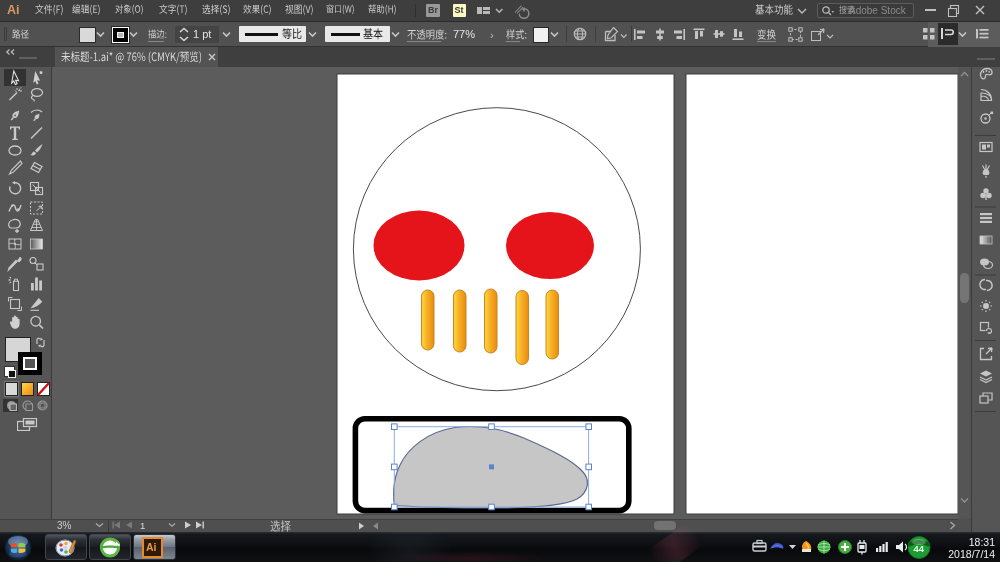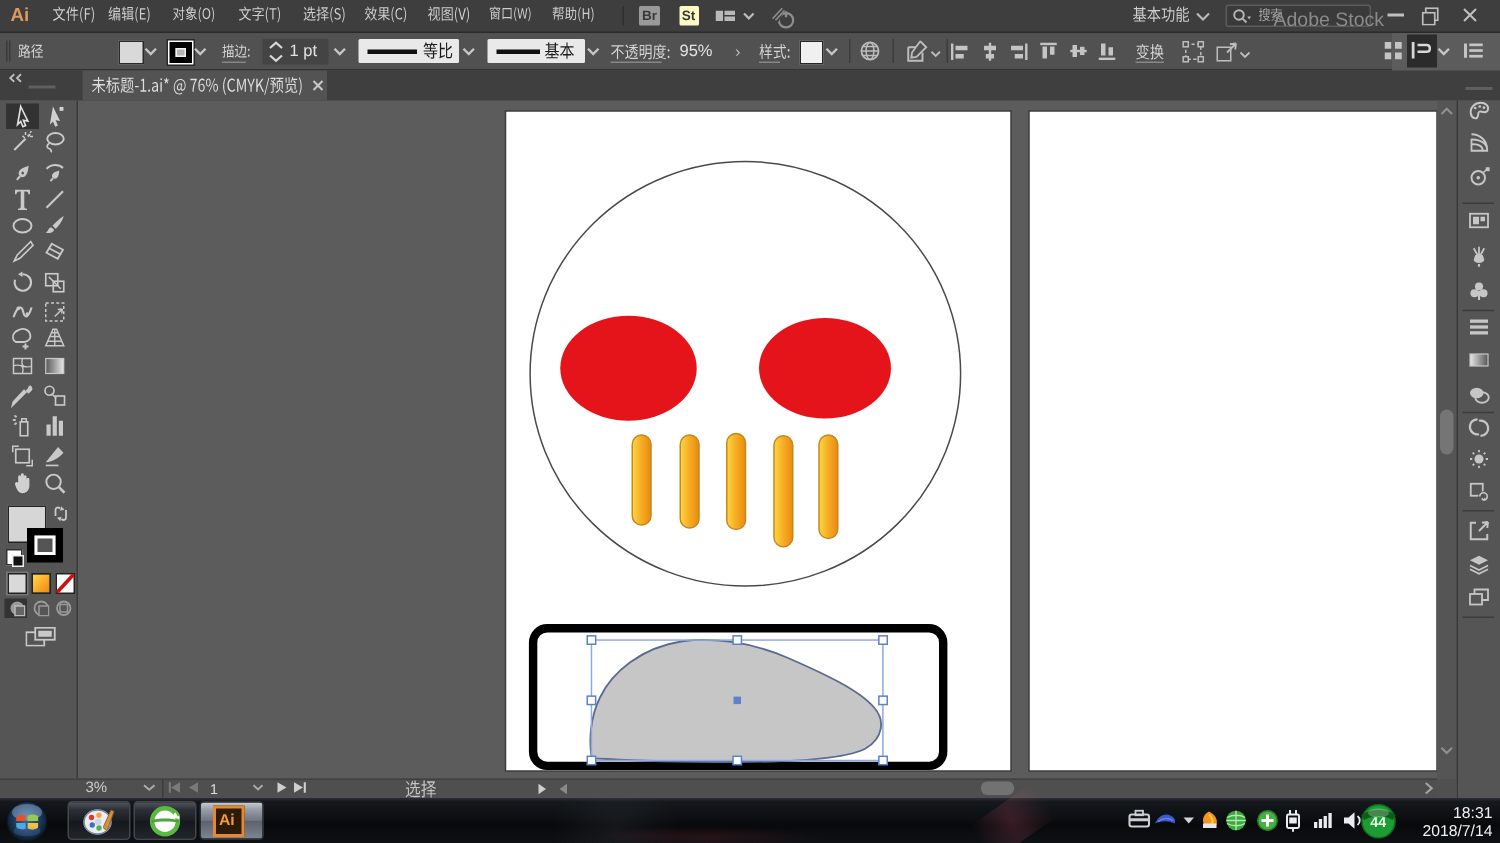--- a/index.html
+++ b/index.html
@@ -79,21 +79,21 @@
 <svg class="abs" style="left:821px;top:5px" width="13" height="12">
         <circle cx="5" cy="5" r="3.2" fill="none" stroke="#b5b5b5" stroke-width="1.3"></circle>
         <path d="M7.4,7.4 L10,10" stroke="#b5b5b5" stroke-width="1.3"></path>
         <path d="M10.5,6 l2.5,0 l-1.25,2 Z" fill="#b5b5b5"></path>
       </svg>
 <svg style="position:absolute;left:839px;top:6px;overflow:visible" width="16" height="10">
         <g transform="scale(0.7273,0.8582)">
           <path d="M1.8 -0.7V1.6H0.5V2.3H1.8V4.7L0.4 5.2L0.6 6L1.8 5.5V8.4C1.8 8.6 1.8 8.6 1.6 8.6C1.5 8.6 1.1 8.6 0.7 8.6C0.8 8.8 0.9 9.2 0.9 9.4C1.6 9.4 2 9.4 2.3 9.3C2.5 9.1 2.6 8.9 2.6 8.4V5.2L3.8 4.7L3.7 4L2.6 4.4V2.3H3.7V1.6H2.6V-0.7ZM4.2 5.4V6.1H4.7L4.6 6.1C5 6.9 5.7 7.5 6.4 8C5.5 8.4 4.4 8.7 3.3 8.8C3.5 9 3.6 9.3 3.7 9.5C4.9 9.3 6.1 9 7.2 8.4C8 8.9 9 9.2 10.1 9.4C10.2 9.2 10.4 8.9 10.6 8.8C9.6 8.6 8.7 8.3 7.9 8C8.8 7.4 9.6 6.6 10 5.6L9.5 5.4L9.4 5.4H7.5V4.3H10.1V0.2H8V0.9H9.3V2H8V2.6H9.3V3.6H7.5V-0.7H6.8V3.6H5V2.6H6.2V2H5V0.9C5.6 0.8 6.2 0.6 6.7 0.3L6.1 -0.3C5.7 0 4.9 0.3 4.3 0.5V4.3H6.8V5.4ZM8.9 6.1C8.5 6.7 7.9 7.2 7.2 7.6C6.4 7.2 5.8 6.7 5.4 6.1Z M18 7.4C18.9 7.9 20.1 8.7 20.6 9.2L21.3 8.7C20.7 8.2 19.5 7.5 18.6 7ZM14.2 7.1C13.6 7.7 12.6 8.3 11.7 8.7C11.9 8.8 12.2 9.1 12.3 9.3C13.2 8.8 14.2 8.1 14.9 7.4ZM13.1 5.1C13.3 5 13.6 5 15.6 4.8C14.7 5.3 14 5.6 13.6 5.7C13 6 12.5 6.1 12.1 6.2C12.2 6.4 12.3 6.8 12.3 6.9C12.6 6.8 13.1 6.8 16.3 6.5V8.5C16.3 8.6 16.2 8.6 16 8.6C15.9 8.7 15.3 8.7 14.6 8.6C14.7 8.9 14.9 9.2 14.9 9.4C15.7 9.4 16.3 9.4 16.6 9.3C17 9.2 17.1 8.9 17.1 8.5V6.5L19.8 6.3C20.1 6.6 20.3 7 20.5 7.2L21.1 6.8C20.7 6.1 19.7 5.2 18.9 4.6L18.3 5C18.6 5.2 18.9 5.5 19.2 5.8L14.4 6C15.9 5.4 17.5 4.7 19 3.8L18.4 3.3C17.9 3.6 17.4 3.9 16.9 4.2L14.4 4.3C15.2 4 15.9 3.5 16.6 3L16.3 2.8H20.5V4.1H21.3V2.1H16.9V1H21.2V0.3H16.9V-0.7H16.1V0.3H11.8V1H16.1V2.1H11.7V4.1H12.5V2.8H15.8C15 3.4 14 3.9 13.7 4.1C13.4 4.2 13.1 4.3 12.9 4.3C13 4.5 13.1 4.9 13.1 5.1Z" fill="#a8a8a8"></path>
         </g>
       </svg>
-<div class="abs" style="left:849px;top:5px;font-size:13px;color:#8b8b8b">Adobe Stock</div>
+<div class="abs" style="left:849px;top:5px;font-size:10px;color:#8b8b8b">Adobe Stock</div>
 <div class="abs" style="left:925px;top:9px;width:11px;height:1.6px;background:#bfbfbf"></div>
 <svg class="abs" style="left:947px;top:4px" width="13" height="13">
         <rect x="3.5" y="1.5" width="8" height="8" fill="none" stroke="#bfbfbf" stroke-width="1.1"></rect>
         <rect x="1.5" y="4.5" width="8" height="8" fill="#3e3e3e" stroke="#bfbfbf" stroke-width="1.1"></rect>
       </svg>
 <svg class="abs" style="left:974px;top:4px" width="12" height="12">
         <path d="M2,2 L10,10 M10,2 L2,10" stroke="#bfbfbf" stroke-width="1.4"></path>
       </svg>
 </div>
 <div class="abs" style="left:0;top:22px;width:928px;height:25px;background:#515151;border-bottom:1px solid #323232;box-sizing:border-box">
@@ -143,21 +143,21 @@
         </g>
       </svg>
 <svg class="abs" style="left:391px;top:9px" width="9" height="7">
         <path d="M1,1.5 l3.5,3.5 l3.5,-3.5" stroke="#c6c6c6" fill="none" stroke-width="1.6"></path>
       </svg>
 <svg style="position:absolute;left:407px;top:8px;overflow:visible" width="40" height="12">
         <g transform="scale(0.7792,0.9194)">
           <path d="M6.7 3.6C8.1 4.6 9.9 6 10.8 6.9L11.5 6.2C10.6 5.3 8.8 4 7.4 3ZM0.8 0.1V1H6.2C5 3.1 2.9 5.1 0.5 6.3C0.7 6.5 1 6.9 1.1 7.1C2.8 6.2 4.3 5 5.5 3.6V10.3H6.5V2.4C6.8 1.9 7.1 1.5 7.3 1H11.2V0.1Z M12.7 0.2C13.4 0.8 14.2 1.6 14.6 2.2L15.3 1.6C15 1.1 14.1 0.2 13.4 -0.3ZM22.2 -0.5C20.8 -0.2 18.2 0 16.1 0.1C16.1 0.3 16.2 0.6 16.3 0.7C17.2 0.7 18.1 0.7 19.1 0.6V1.5H15.8V2.2H18.6C17.8 3 16.5 3.8 15.4 4.2C15.6 4.3 15.8 4.6 15.9 4.8C17.1 4.4 18.3 3.6 19.1 2.6V4.2H20V2.6C20.8 3.5 22 4.4 23.1 4.8C23.2 4.6 23.4 4.3 23.6 4.1C22.5 3.8 21.3 3 20.5 2.2H23.4V1.5H20V0.5C21 0.4 22 0.3 22.8 0.1ZM16.7 4.5V5.2H18.1C17.9 6.5 17.4 7.5 15.7 8C15.9 8.1 16.1 8.4 16.2 8.6C18.1 8 18.7 6.8 18.9 5.2H20.4C20.3 5.6 20.2 6 20.1 6.3H22.1C22 7.2 21.9 7.6 21.8 7.7C21.7 7.8 21.6 7.8 21.4 7.8C21.2 7.8 20.6 7.8 20 7.8C20.1 8 20.2 8.3 20.2 8.5C20.8 8.5 21.4 8.5 21.7 8.5C22 8.5 22.2 8.4 22.4 8.2C22.7 8 22.8 7.4 23 6C23 5.8 23 5.6 23 5.6H21.1L21.3 4.5ZM15 3.9H12.7V4.7H14.1V8.4C13.6 8.6 13.1 9 12.5 9.5L13.1 10.3C13.8 9.6 14.5 9 14.9 9C15.2 9 15.6 9.3 16 9.6C16.8 10.1 17.8 10.2 19.2 10.2C20.4 10.2 22.4 10.1 23.3 10.1C23.4 9.8 23.5 9.3 23.6 9.1C22.4 9.2 20.6 9.3 19.2 9.3C17.9 9.3 16.9 9.3 16.2 8.8C15.6 8.5 15.3 8.2 15 8.2Z M28.1 3.9V6.3H25.8V3.9ZM28.1 3.1H25.8V0.8H28.1ZM25 0V8.3H25.8V7.2H28.9V0ZM34.2 0.6V2.7H30.9V0.6ZM30 -0.2V4.1C30 5.9 29.8 8.2 27.8 9.8C28 9.9 28.3 10.2 28.4 10.4C29.8 9.3 30.4 7.9 30.7 6.5H34.2V9.1C34.2 9.3 34.2 9.4 33.9 9.4C33.7 9.4 33 9.4 32.2 9.4C32.3 9.7 32.5 10 32.5 10.3C33.6 10.3 34.2 10.3 34.6 10.1C35 10 35.1 9.7 35.1 9.1V-0.2ZM34.2 3.5V5.7H30.8C30.9 5.1 30.9 4.6 30.9 4.1V3.5Z M40.6 1.6V2.7H38.7V3.4H40.6V5.4H45.3V3.4H47.2V2.7H45.3V1.6H44.4V2.7H41.5V1.6ZM44.4 3.4V4.7H41.5V3.4ZM45.1 6.9C44.6 7.5 43.8 8 42.9 8.4C42.1 8 41.4 7.5 40.9 6.9ZM38.9 6.2V6.9H40.4L40 7.1C40.5 7.8 41.2 8.3 42 8.8C40.8 9.2 39.6 9.4 38.3 9.5C38.4 9.7 38.6 10 38.7 10.2C40.2 10.1 41.6 9.8 42.9 9.3C44.1 9.8 45.5 10.1 47 10.3C47.1 10.1 47.4 9.7 47.5 9.5C46.2 9.4 45 9.2 43.9 8.8C45 8.2 45.9 7.5 46.4 6.4L45.8 6.1L45.7 6.2ZM41.7 -0.6C41.8 -0.3 42 0.1 42.2 0.5H37.5V3.7C37.5 5.5 37.4 8.1 36.4 9.9C36.7 10 37.1 10.2 37.2 10.3C38.3 8.4 38.4 5.7 38.4 3.7V1.3H47.4V0.5H43.2C43 0.1 42.8 -0.4 42.6 -0.8Z M49.7 4.7C50.1 4.7 50.5 4.3 50.5 3.8C50.5 3.3 50.1 3 49.7 3C49.2 3 48.9 3.3 48.9 3.8C48.9 4.3 49.2 4.7 49.7 4.7ZM49.7 9.5C50.1 9.5 50.5 9.2 50.5 8.7C50.5 8.2 50.1 7.8 49.7 7.8C49.2 7.8 48.9 8.2 48.9 8.7C48.9 9.2 49.2 9.5 49.7 9.5Z" fill="#d6d6d6"></path>
         </g>
       </svg>
-<div class="abs" style="left:453px;top:6px;font-size:11px;color:#e3e3e3">95%</div>
+<div class="abs" style="left:453px;top:6px;font-size:11px;color:#e3e3e3">77%</div>
 <div class="abs" style="left:490px;top:7px;font-size:11px;color:#bdbdbd">›</div>
 <svg style="position:absolute;left:506px;top:8px;overflow:visible" width="21" height="11">
         <g transform="scale(0.7682,0.9065)">
           <path d="M5.3 -0.4C5.7 0.2 6.1 1.1 6.3 1.6L7.1 1.2C7 0.7 6.5 -0.1 6.1 -0.7ZM9.9 -0.8C9.6 -0 9.1 0.9 8.7 1.6H4.8V2.4H7.5V4.1H5.2V4.9H7.5V6.6H4.3V7.4H7.5V10.3H8.4V7.4H11.4V6.6H8.4V4.9H10.7V4.1H8.4V2.4H11.1V1.6H9.7C10 1 10.4 0.2 10.8 -0.4ZM2.2 -0.7V1.6H0.7V2.4H2.2C1.8 4.1 1.1 6 0.4 7C0.5 7.2 0.8 7.6 0.9 7.9C1.3 7.1 1.8 6 2.2 4.8V10.3H3.1V4.1C3.4 4.7 3.8 5.4 3.9 5.8L4.5 5.1C4.3 4.8 3.4 3.4 3.1 3V2.4H4.3V1.6H3.1V-0.7Z M20.5 -0.1C21.1 0.3 21.9 0.9 22.2 1.4L22.9 0.8C22.5 0.4 21.7 -0.2 21.1 -0.6ZM18.8 -0.7C18.8 0.1 18.8 0.8 18.8 1.5H12.7V2.4H18.9C19.2 6.9 20.2 10.3 22.2 10.3C23.1 10.3 23.4 9.7 23.6 7.6C23.4 7.5 23 7.3 22.8 7.1C22.7 8.7 22.6 9.4 22.3 9.4C21.1 9.4 20.1 6.5 19.8 2.4H23.4V1.5H19.8C19.8 0.8 19.7 0.1 19.7 -0.7ZM12.7 9.1 13 10C14.5 9.6 16.7 9.1 18.8 8.6L18.7 7.8L16.1 8.4V5.1H18.4V4.2H13.1V5.1H15.2V8.6Z M25.7 4.7C26.1 4.7 26.5 4.3 26.5 3.8C26.5 3.3 26.1 3 25.7 3C25.2 3 24.9 3.3 24.9 3.8C24.9 4.3 25.2 4.7 25.7 4.7ZM25.7 9.5C26.1 9.5 26.5 9.2 26.5 8.7C26.5 8.2 26.1 7.8 25.7 7.8C25.2 7.8 24.9 8.2 24.9 8.7C24.9 9.2 25.2 9.5 25.7 9.5Z" fill="#d6d6d6"></path>
         </g>
       </svg>
 <div class="abs" style="left:533px;top:5px;width:14px;height:14px;background:#f0f0f0;border:1px solid #262626"></div>
 <svg class="abs" style="left:550px;top:9px" width="9" height="7">
         <path d="M1,1.5 l3.5,3.5 l3.5,-3.5" stroke="#c6c6c6" fill="none" stroke-width="1.6"></path>
       </svg>

